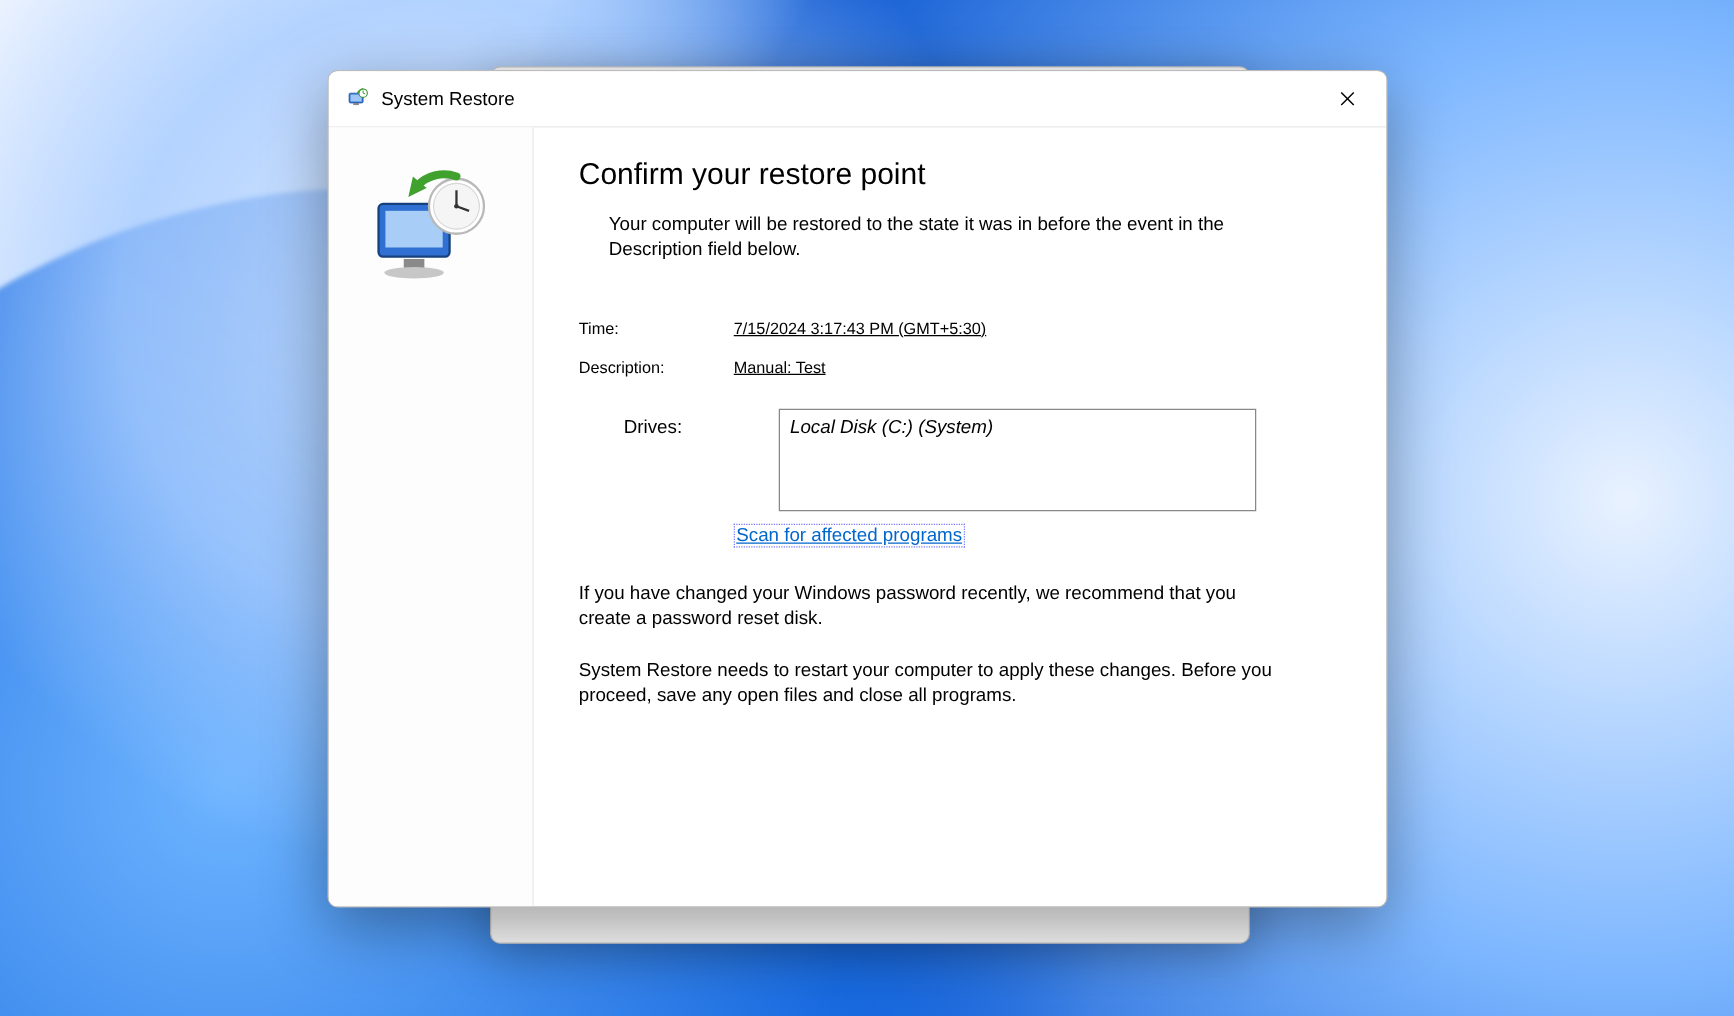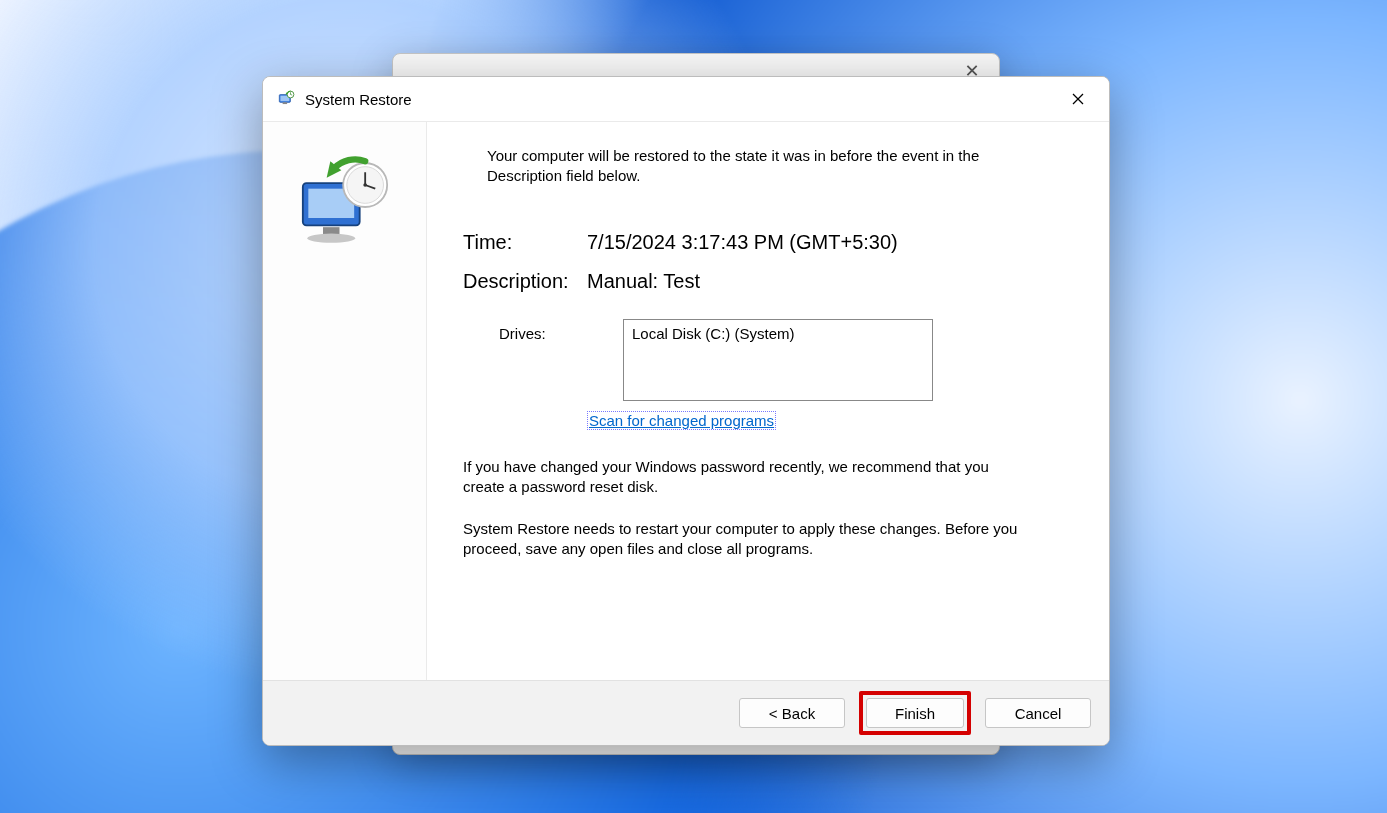--- a/index.html
+++ b/index.html
@@ -52,21 +52,21 @@
     font-size: 18px;
     color: #555;
     width: 30px;
     text-align: center;
   }
 
   
   .window {
     position: absolute;
     left: 262px;
-    top: 76px;
+    top: 56px;
     width: 846px;
     height: 668px;
     background: #ffffff;
     border: 1px solid #bcbcbc;
     border-radius: 8px;
     box-shadow: 0 15px 50px rgba(0,0,0,0.35);
     display: flex;
     flex-direction: column;
     overflow: hidden;
   }
@@ -127,41 +127,42 @@
   }
   .intro {
     font-size: 15px;
     line-height: 1.35;
     margin: 0 0 44px 24px;
     max-width: 540px;
   }
 
   .row {
     display: flex;
-    font-size: 20px;
+    font-size: 13px;
     margin-bottom: 6px;
     margin-top: 16px;
   }
   .row .label { width: 124px; }
-  .row .value { flex: 1; }
+  .row .value { flex: 1; text-decoration: underline; }
 
   .drives-row {
     display: flex;
     margin-top: 26px;
     font-size: 15px;
     margin-left: 36px;
   }
   .drives-row .label { width: 124px; padding-top: 6px; }
   .drives-box {
-    width: 310px;
+    width: 382px;
     height: 82px;
     border: 1px solid #888;
     padding: 5px 8px;
     font-size: 15px;
     box-sizing: border-box;
+    font-style: italic;
   }
 
   .scan-link {
     display: inline-block;
     margin-top: 10px;
     margin-left: 124px;
     color: #0066cc;
     text-decoration: underline;
     font-size: 15px;
     border: 1px dotted #7a7aff;
@@ -260,50 +261,44 @@
           <line x1="82" y1="36" x2="93" y2="40" stroke="#333" stroke-width="2"></line>
           <circle cx="82" cy="36" r="2" fill="#333"></circle>
 
           <path d="M48 18 A 32 32 0 0 1 82 10" stroke="#41a12f" stroke-width="7" fill="none" stroke-linecap="round"></path>
           <polygon points="44,10 56,20 40,28" fill="#41a12f"></polygon>
         </svg>
       </span>
     </div>
 
     <div class="content">
+      <h1>Confirm your restore point</h1>
       <p class="intro">Your computer will be restored to the state it was in before the event in the Description field below.</p>
 
       <div class="row">
         <div class="label">Time:</div>
         <div class="value">7/15/2024 3:17:43 PM (GMT+5:30)</div>
       </div>
       <div class="row">
         <div class="label">Description:</div>
         <div class="value">Manual: Test</div>
       </div>
 
       <div class="drives-row">
         <div class="label">Drives:</div>
         <div>
           <div class="drives-box">
             <span>Local Disk (C:) (System)</span>
           </div>
         </div>
       </div>
 
-      <a class="scan-link">Scan for changed programs</a>
+      <a class="scan-link">Scan for affected programs</a>
 
       <div class="note">
         <p>If you have changed your Windows password recently, we recommend that you create a password reset disk.</p>
         <p>System Restore needs to restart your computer to apply these changes. Before you proceed, save any open files and close all programs.</p>
       </div>
     </div>
   </div>
 
-  <div class="footer">
-    <button class="btn">&lt; Back</button>
-    <span class="highlight-box">
-      <button class="btn">Finish</button>
-    </span>
-    <button class="btn">Cancel</button>
-  </div>
 
 </div>
 
 </body></html>

